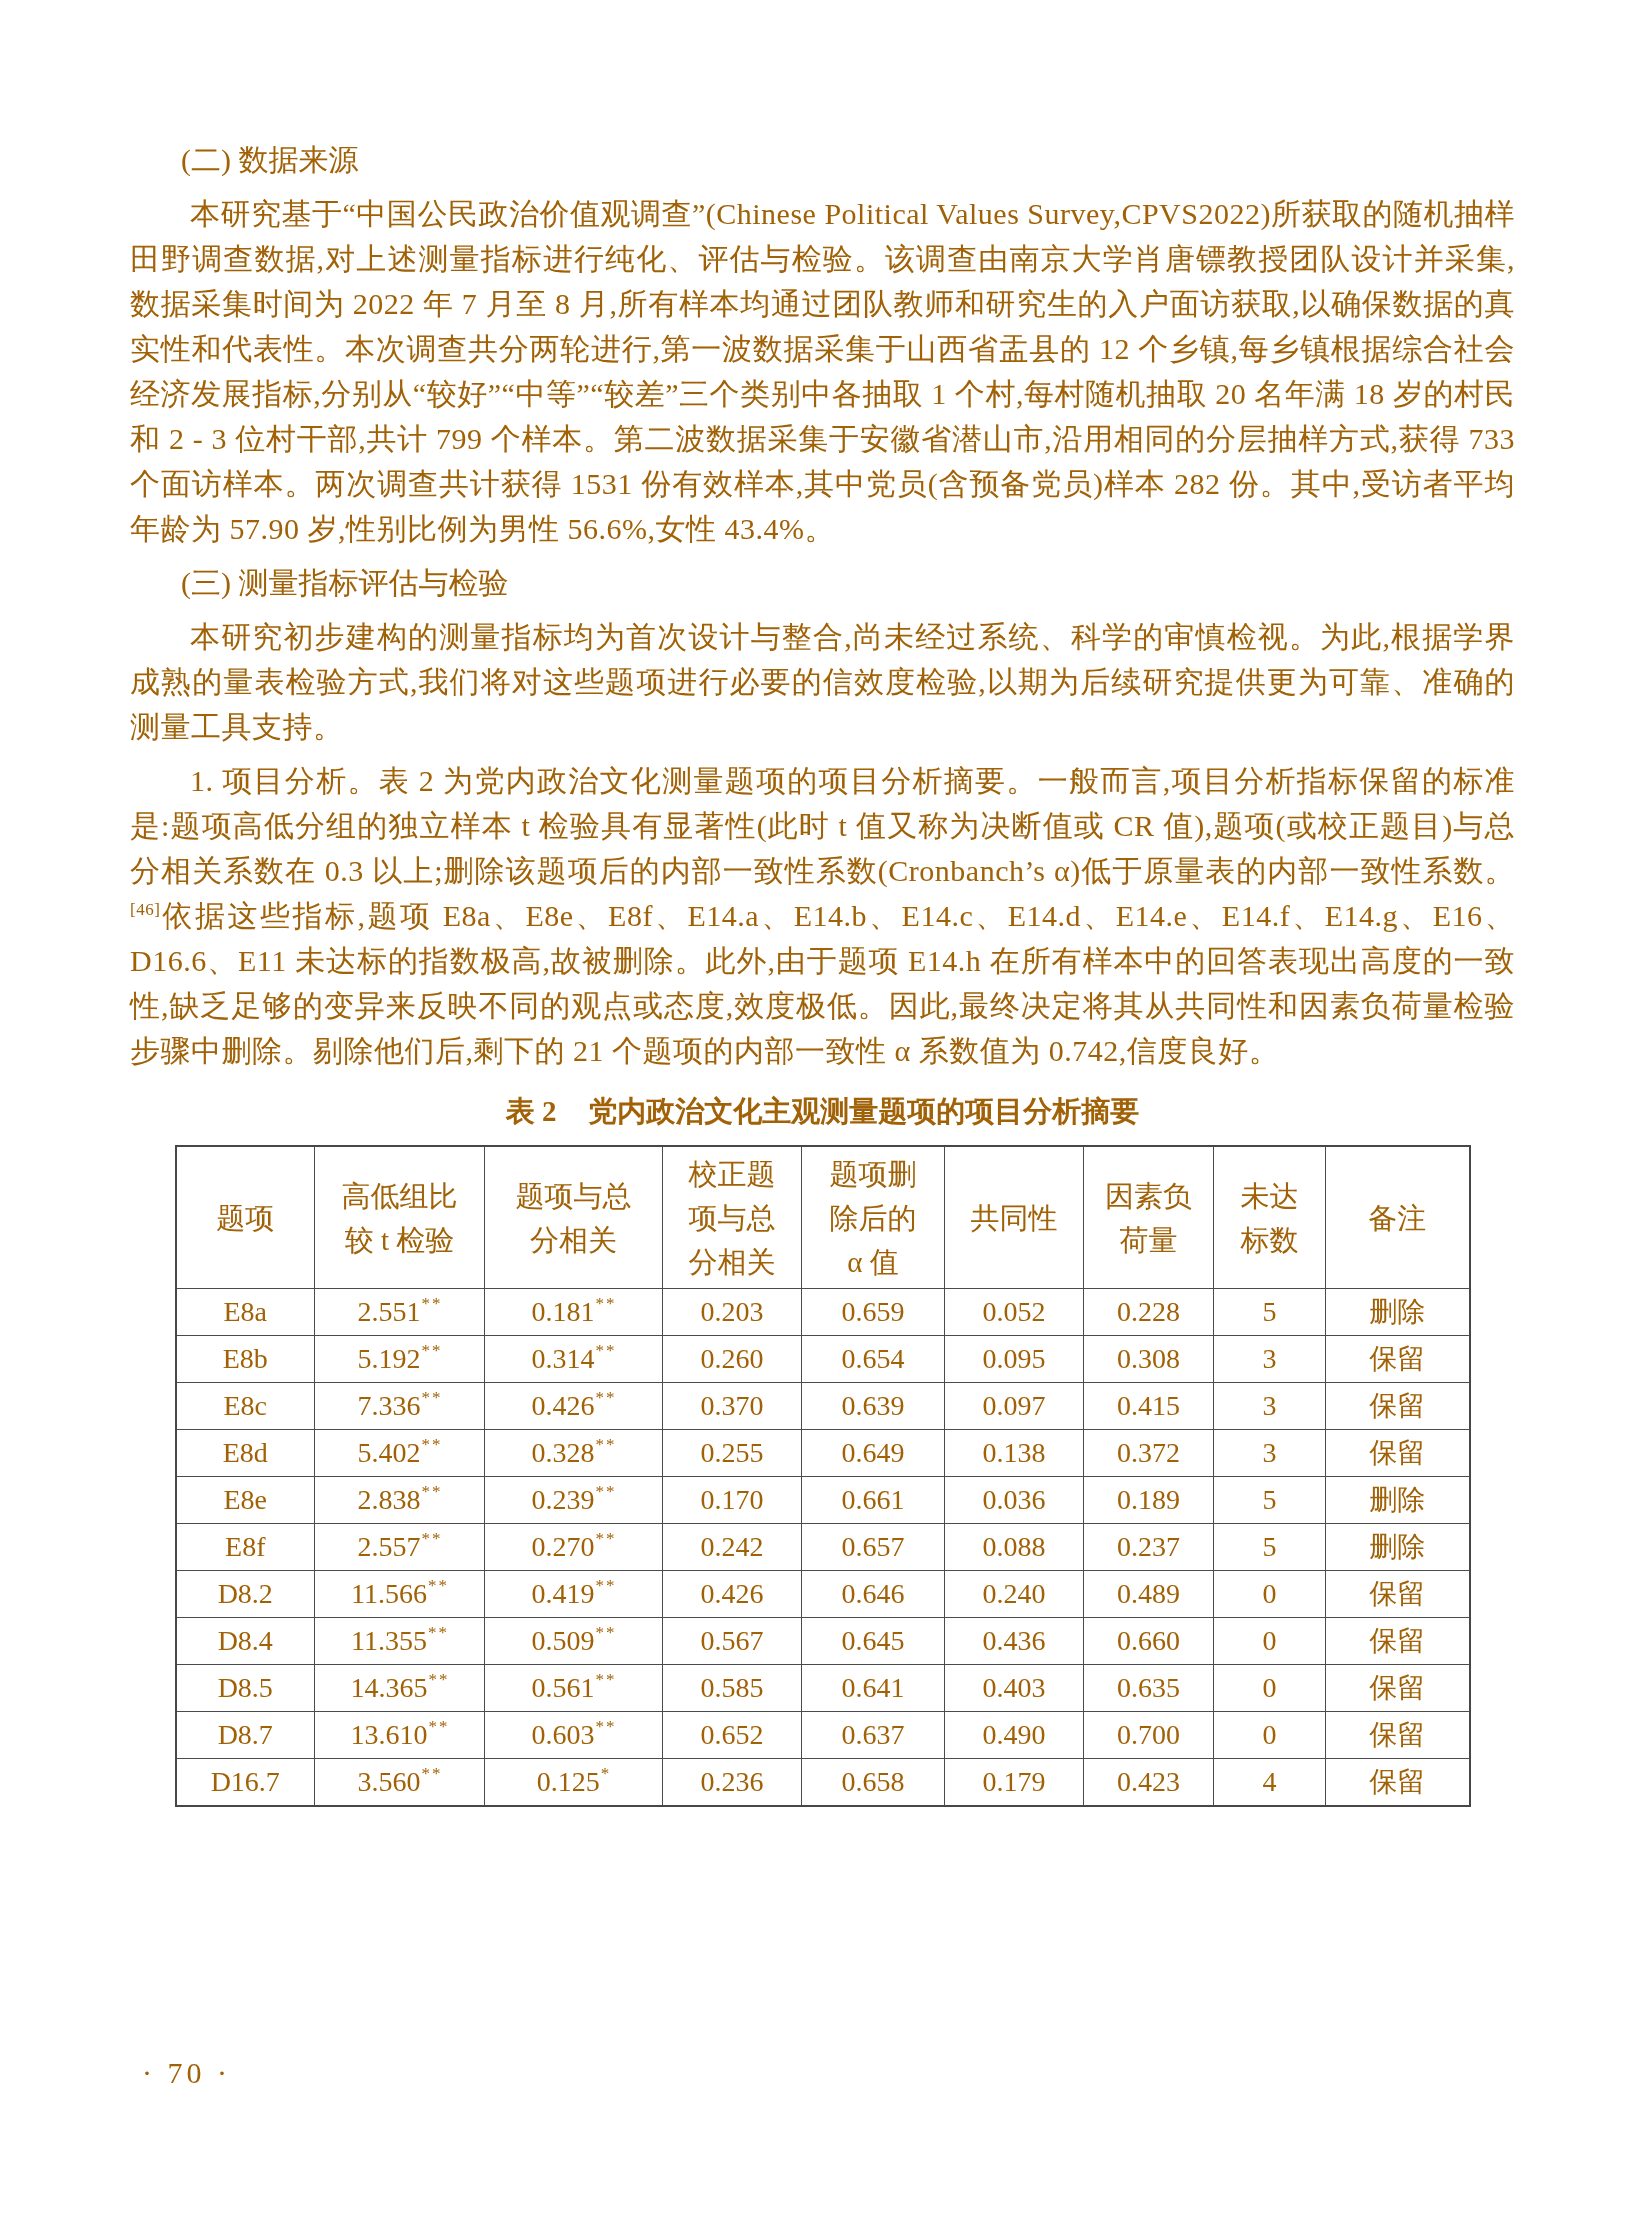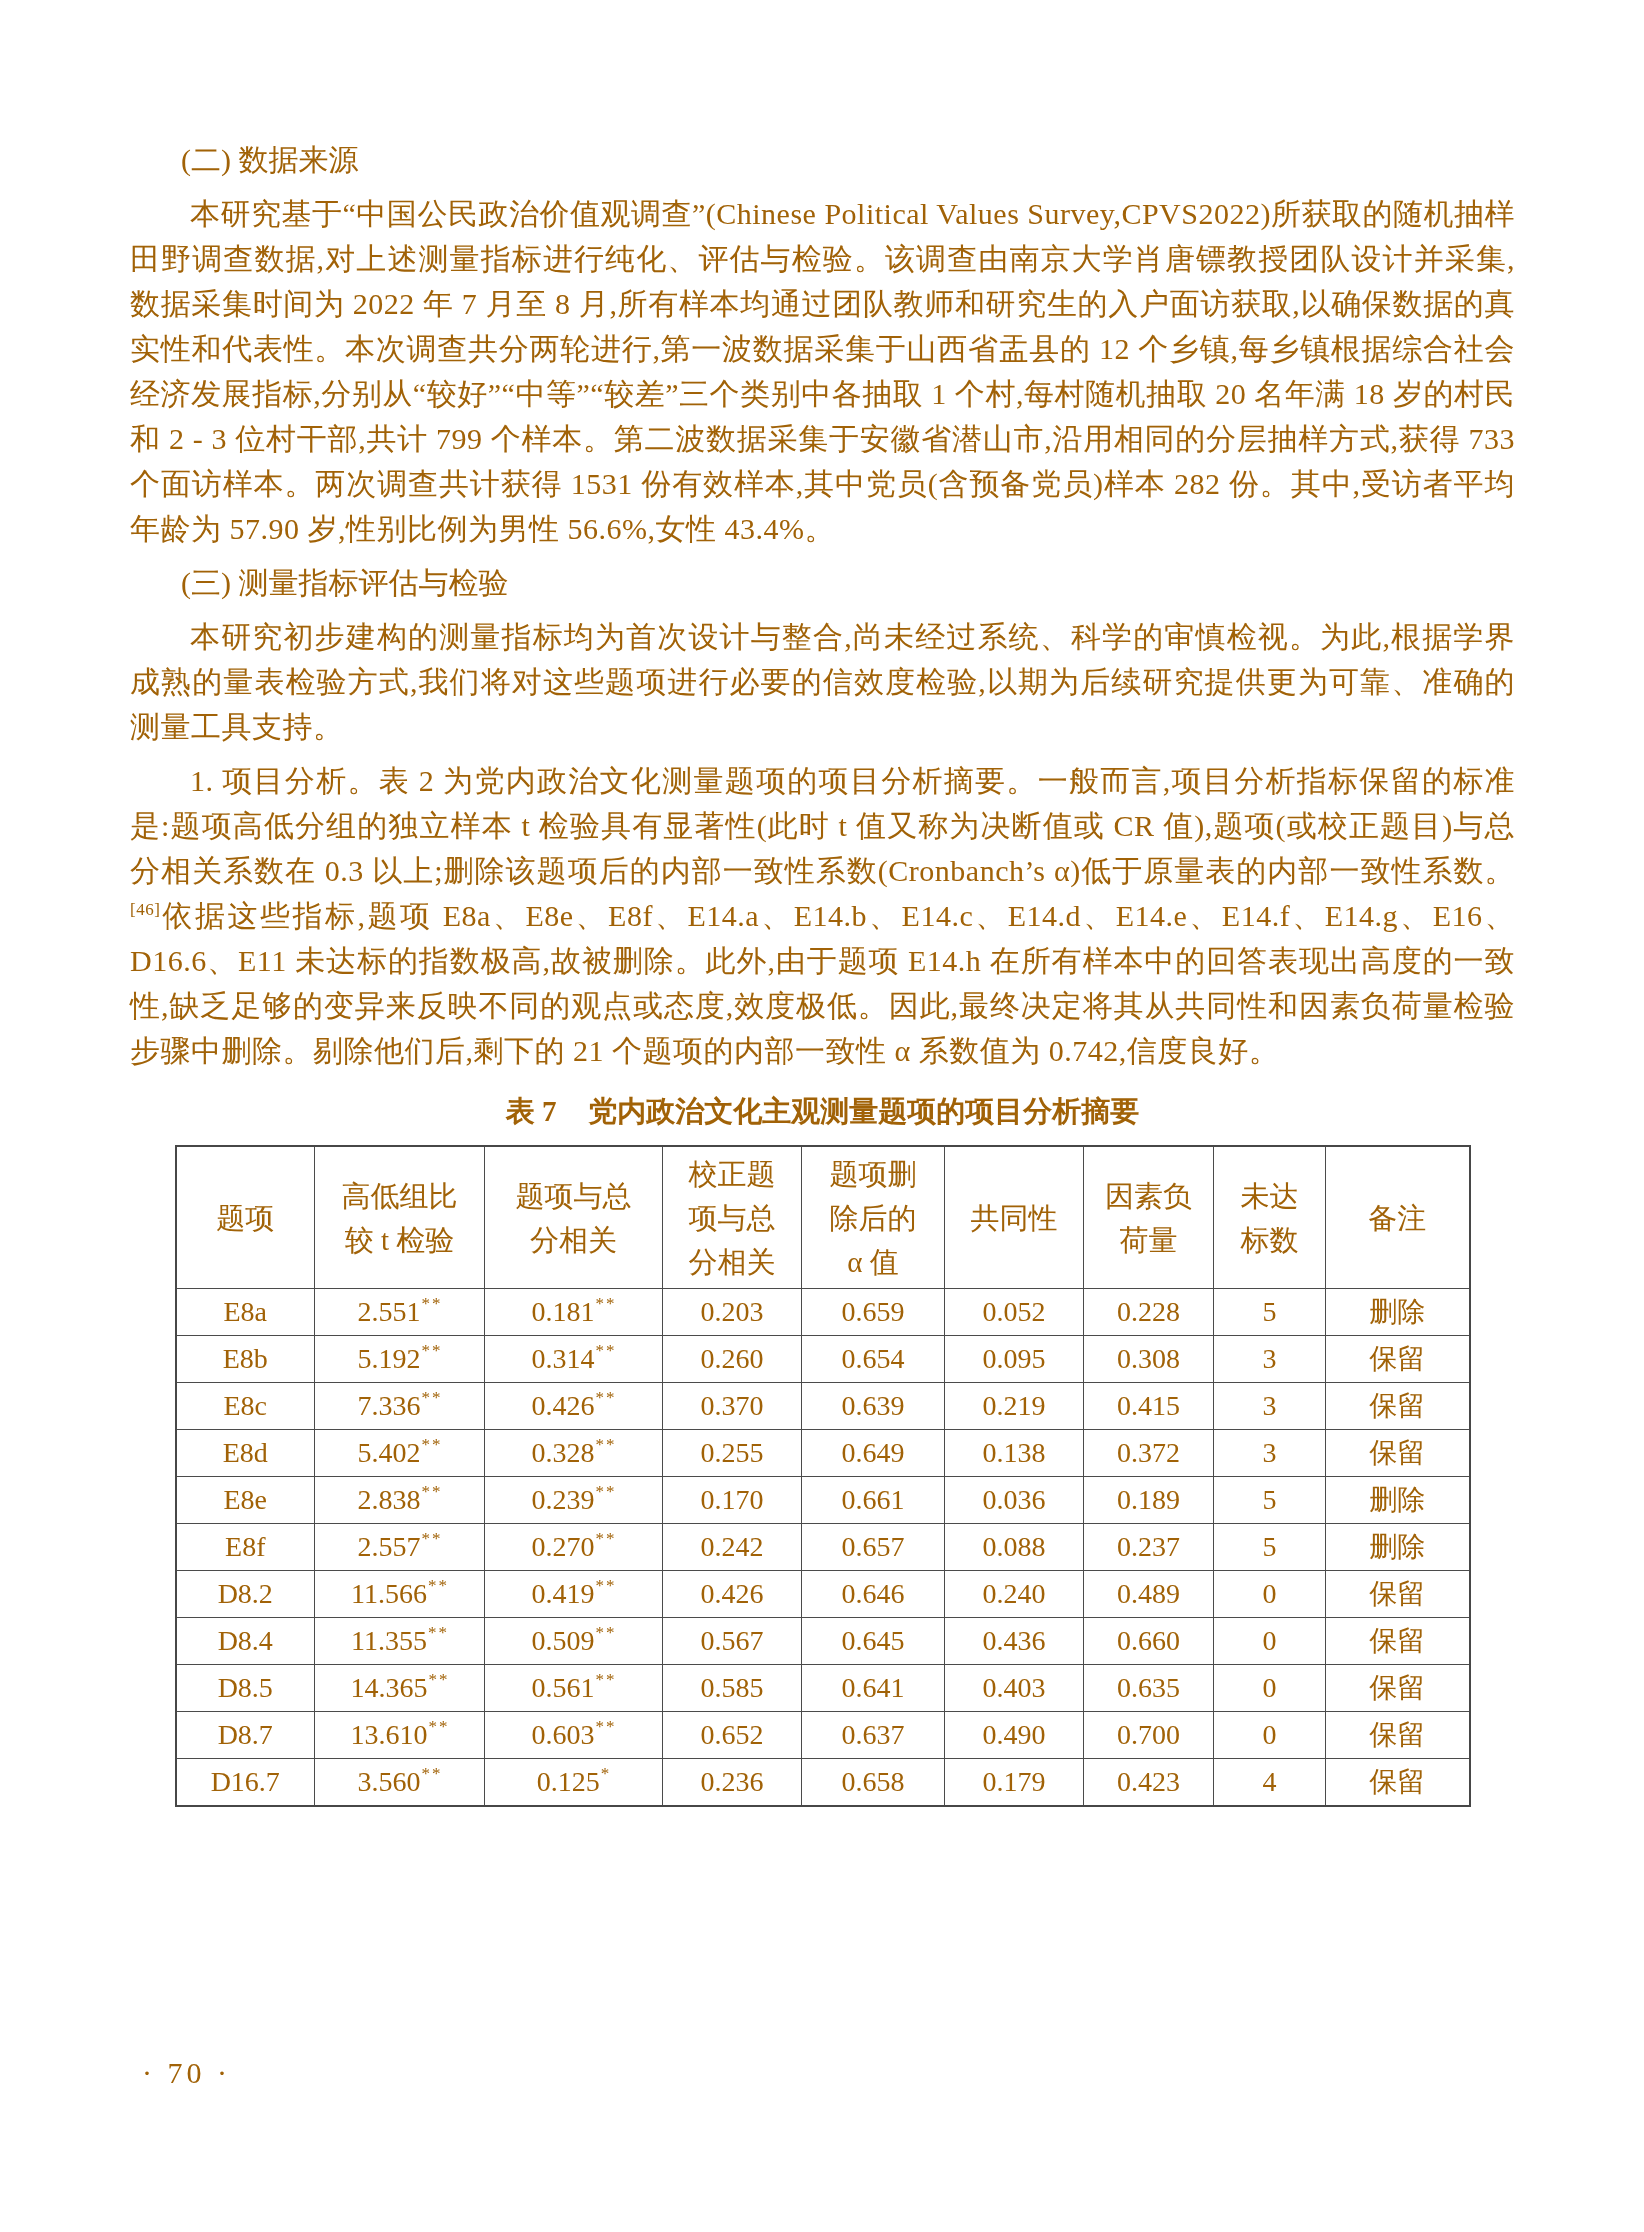--- a/index.html
+++ b/index.html
@@ -100,21 +100,21 @@
 
     <p>本研究基于“中国公民政治价值观调查”(Chinese Political Values Survey,CPVS2022)所获取的随机抽样田野调查数据,对上述测量指标进行纯化、评估与检验。该调查由南京大学肖唐镖教授团队设计并采集,数据采集时间为 2022 年 7 月至 8 月,所有样本均通过团队教师和研究生的入户面访获取,以确保数据的真实性和代表性。本次调查共分两轮进行,第一波数据采集于山西省盂县的 12 个乡镇,每乡镇根据综合社会经济发展指标,分别从“较好”“中等”“较差”三个类别中各抽取 1 个村,每村随机抽取 20 名年满 18 岁的村民和 2 - 3 位村干部,共计 799 个样本。第二波数据采集于安徽省潜山市,沿用相同的分层抽样方式,获得 733 个面访样本。两次调查共计获得 1531 份有效样本,其中党员(含预备党员)样本 282 份。其中,受访者平均年龄为 57.90 岁,性别比例为男性 56.6%,女性 43.4%。</p>
 
     <h2>(三) 测量指标评估与检验</h2>
 
     <p>本研究初步建构的测量指标均为首次设计与整合,尚未经过系统、科学的审慎检视。为此,根据学界成熟的量表检验方式,我们将对这些题项进行必要的信效度检验,以期为后续研究提供更为可靠、准确的测量工具支持。</p>
 
     <p><span>1. 项目分析。表 2 为党内政治文化测量题项的项目分析摘要。一般而言,项目分析指标保留的标准是:题项高低分组的独立样本 t 检验具有显著性(此时 t 值又称为决断值或 CR 值),题项(或校正题目)与总分相关系数在 0.3 以上;删除该题项后的内部一致性系数(Cronbanch’s α)低于原量表的内部一致性系数。</span><sup class="ref">[46]</sup><span>依据这些指标,题项 E8a、E8e、E8f、E14.a、E14.b、E14.c、E14.d、E14.e、E14.f、E14.g、E16、D16.6、E11 未达标的指数极高,故被删除。此外,由于题项 E14.h 在所有样本中的回答表现出高度的一致性,缺乏足够的变异来反映不同的观点或态度,效度极低。因此,最终决定将其从共同性和因素负荷量检验步骤中删除。剔除他们后,剩下的 21 个题项的内部一致性 α 系数值为 0.742,信度良好。</span></p>
 
     <div class="caption">
-      <span>表 7</span><span class="cap-gap"></span><span>党内政治文化主观测量题项的项目分析摘要</span>
+      <span>表 2</span><span class="cap-gap"></span><span>党内政治文化主观测量题项的项目分析摘要</span>
     </div>
 
     <table class="item-table">
       <colgroup>
         <col style="width:139px">
           <col style="width:170px">
           <col style="width:178px">
         <col style="width:139px">
           <col style="width:143px">
           <col style="width:139px">
@@ -165,21 +165,21 @@
             <td>0.308</td>
             <td>3</td>
             <td>保留</td>
           </tr>
           <tr>
             <td>E8c</td>
             <td>7.336<sup>**</sup></td>
             <td>0.426<sup>**</sup></td>
             <td>0.370</td>
             <td>0.639</td>
-            <td>0.219</td>
+            <td>0.097</td>
             <td>0.415</td>
             <td>3</td>
             <td>保留</td>
           </tr>
           <tr>
             <td>E8d</td>
             <td>5.402<sup>**</sup></td>
             <td>0.328<sup>**</sup></td>
             <td>0.255</td>
             <td>0.649</td>

